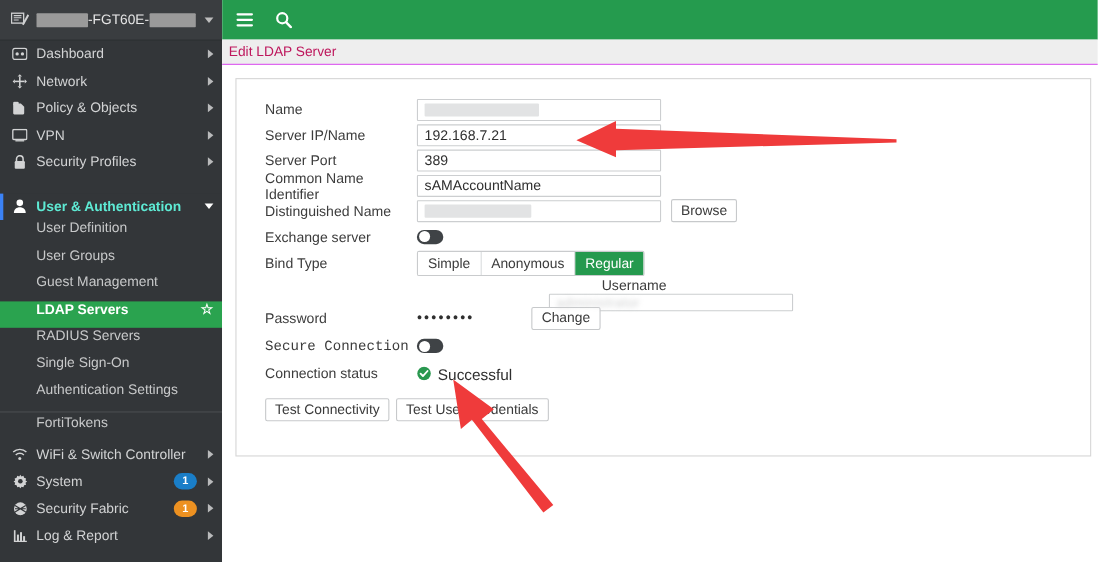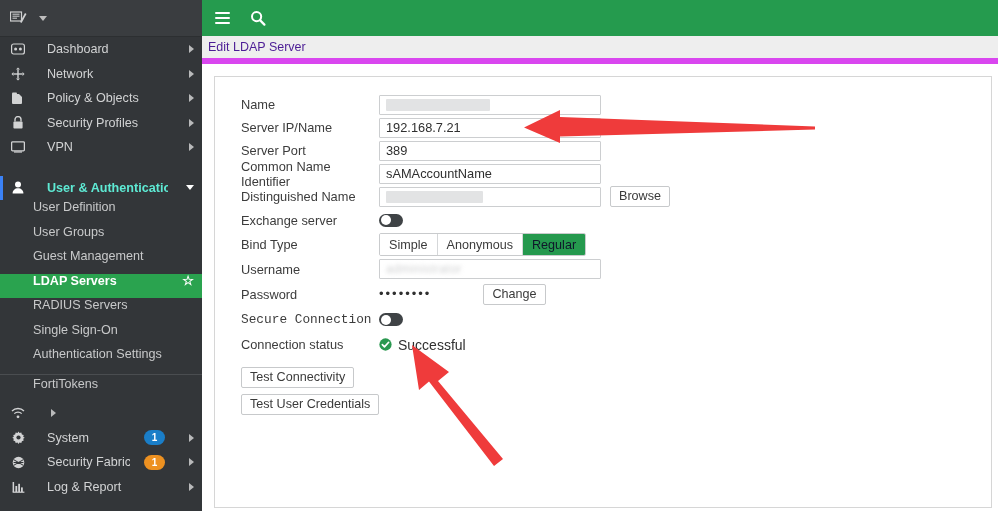--- a/index.html
+++ b/index.html
@@ -84,21 +84,20 @@
     height: 24.5px;
     display: flex;
     align-items: center;
     padding-left: 10px;
     padding-right: 8px;
     color: #d2d3d4;
     font-size: 12.6px;
     position: relative;
     cursor: pointer;
     white-space: nowrap;
-    gap: 14px;
   }
   .nav-item .ico {
     width: 16px;
     height: 14px;
     margin-right: 7px;
     flex: 0 0 16px;
     display: flex;
     align-items: center;
     justify-content: center;
     color: #d2d3d4;
@@ -200,36 +199,36 @@
     display: block;
     width: 15px;
     height: 2px;
     background: #ffffff;
     margin: 3px 0;
     border-radius: 1px;
   }
   .breadcrumb-bar {
     height: 22px;
     background: #eeeeee;
-    border-bottom: 6px solid #d946ef;
+    border-bottom: 1px solid #d946ef;
     display: flex;
     align-items: center;
     padding-left: 6px;
     font-size: 12.5px;
-    color: #4c1d95;
+    color: #be185d;
   }
   .content {
     flex: 1;
     padding: 12px 6px 6px 12px;
     background: #ffffff;
     overflow: hidden;
   }
   .panel {
     border: 1px solid #d6d6d6;
-    height: 432px;
+    height: 344px;
     background: #ffffff;
     padding: 16px 0 16px 0;
     box-sizing: border-box;
     position: relative;
   }
 
   
   .form {
     padding-left: 14px;
   }
@@ -323,21 +322,21 @@
     color: #3b3b3b;
     background: #ffffff;
     display: flex;
     align-items: center;
     border-right: 1px solid #d5d7d9;
     cursor: pointer;
   }
   .seg:last-child { border-right: none; }
   .seg.selected {
     background: #25994e;
-    color: #0f172a;
+    color: #ffffff;
   }
   .pw-dots {
     font-size: 13px;
     letter-spacing: 2px;
     color: #2f2f2f;
     line-height: 20px;
   }
   .status-ok {
     display: flex;
     align-items: center;
@@ -347,22 +346,22 @@
   .check-circle {
     width: 13px;
     height: 13px;
     margin-right: 6px;
     flex: 0 0 13px;
   }
   .test-btns {
     padding-left: 12px;
     margin-top: 10px;
     display: flex;
-    flex-direction: column;
-    align-items: flex-start;
+    flex-direction: row;
+    align-items: flex-end;
     gap: 6px;
   }
 
   
   .arrow-layer {
     position: absolute;
     left: 0;
     top: 0;
     width: 998px;
     height: 511px;
@@ -377,20 +376,25 @@
   <div class="sidebar">
 
     <div class="device-bar">
       <svg class="device-icon" viewBox="0 0 17 15">
         <rect x="0.5" y="1" width="11" height="9" fill="none" stroke="#cfd0d1" stroke-width="1.2"></rect>
         <line x1="2.5" y1="3.2" x2="9.5" y2="3.2" stroke="#cfd0d1" stroke-width="1"></line>
         <line x1="2.5" y1="5.2" x2="9.5" y2="5.2" stroke="#cfd0d1" stroke-width="1"></line>
         <line x1="2.5" y1="7.2" x2="7" y2="7.2" stroke="#cfd0d1" stroke-width="1"></line>
         <path d="M10 11 L15 2 L16.5 3 L11.5 12 Z" fill="#cfd0d1"></path>
       </svg>
+      <div class="device-name">
+        <span class="redact redact-a"></span>
+          <span>-FGT60E-</span>
+          <span class="redact redact-b"></span>
+      </div>
       <div class="caret-down"></div>
     </div>
 
     <div class="nav">
 
       <div class="nav-item">
         <span class="ico">
           <svg width="14" height="12" viewBox="0 0 14 12">
               <rect x="0.6" y="1" width="12.8" height="10" rx="2" fill="none" stroke="currentColor" stroke-width="1.2"></rect>
               <circle cx="4.6" cy="6" r="1.5" fill="currentColor"></circle>
@@ -419,37 +423,37 @@
               <path d="M2 2 h6 l3 3 v6 a1 1 0 0 1 -1 1 h-8 a1 1 0 0 1 -1 -1 v-8 a1 1 0 0 1 1 -1 z" fill="currentColor"></path>
               <rect x="1" y="0.5" width="5" height="3" rx="1" fill="currentColor"></rect>
             </svg>
         </span>
         <span class="lbl">Policy &amp; Objects</span>
         <span class="chev"></span>
       </div>
 
       <div class="nav-item">
         <span class="ico">
+          <svg width="14" height="12" viewBox="0 0 14 12">
+              <rect x="0.6" y="0.8" width="12.8" height="9" rx="1" fill="none" stroke="currentColor" stroke-width="1.3"></rect>
+              <rect x="3" y="10.4" width="8" height="1.2" fill="currentColor"></rect>
+            </svg>
+        </span>
+        <span class="lbl">VPN</span>
+        <span class="chev"></span>
+      </div>
+
+      <div class="nav-item">
+        <span class="ico">
           <svg width="12" height="13" viewBox="0 0 12 13">
               <path d="M3 5.5 V3.6 a3 3 0 0 1 6 0 V5.5" fill="none" stroke="currentColor" stroke-width="1.4"></path>
               <rect x="1.4" y="5.4" width="9.2" height="7" rx="1" fill="currentColor"></rect>
             </svg>
         </span>
         <span class="lbl">Security Profiles</span>
-        <span class="chev"></span>
-      </div>
-
-      <div class="nav-item">
-        <span class="ico">
-          <svg width="14" height="12" viewBox="0 0 14 12">
-              <rect x="0.6" y="0.8" width="12.8" height="9" rx="1" fill="none" stroke="currentColor" stroke-width="1.3"></rect>
-              <rect x="3" y="10.4" width="8" height="1.2" fill="currentColor"></rect>
-            </svg>
-        </span>
-        <span class="lbl">VPN</span>
         <span class="chev"></span>
       </div>
 
       <div class="nav-item expanded">
         <span class="ico">
           <svg width="12" height="13" viewBox="0 0 12 13">
               <circle cx="6" cy="3.4" r="3" fill="currentColor"></circle>
               <path d="M0.6 12.6 c0 -3.4 2.4 -5.3 5.4 -5.3 s5.4 1.9 5.4 5.3 z" fill="currentColor"></path>
             </svg>
         </span>
@@ -487,20 +491,21 @@
       </div>
 
       <div class="nav-item">
         <span class="ico">
           <svg width="14" height="12" viewBox="0 0 14 12">
               <path d="M1 4 a8.5 8.5 0 0 1 12 0" fill="none" stroke="currentColor" stroke-width="1.3"></path>
               <path d="M3.3 6.6 a5.2 5.2 0 0 1 7.4 0" fill="none" stroke="currentColor" stroke-width="1.3"></path>
               <circle cx="7" cy="9.8" r="1.4" fill="currentColor"></circle>
             </svg>
         </span>
+        <span class="lbl">WiFi &amp; Switch Controller</span>
         <span class="chev"></span>
       </div>
 
       <div class="nav-item">
         <span class="ico">
           <svg width="13" height="13" viewBox="0 0 13 13">
               <path d="M6.5 0.6 l1 1.5 1.8 -0.5 0.6 1.8 1.8 0.6 -0.5 1.8 1.5 1 -1.5 1 0.5 1.8 -1.8 0.6 -0.6 1.8 -1.8 -0.5 -1 1.5 -1 -1.5 -1.8 0.5 -0.6 -1.8 -1.8 -0.6 0.5 -1.8 -1.5 -1 1.5 -1 -0.5 -1.8 1.8 -0.6 0.6 -1.8 1.8 0.5 z" fill="currentColor"></path>
               <circle cx="6.5" cy="6.5" r="2.1" fill="#333639"></circle>
             </svg>
         </span>
@@ -603,21 +608,21 @@
 
           <div class="form-row" style="height:25px;">
             <div class="form-label">Bind Type</div>
             <div class="segmented">
               <div class="seg">Simple</div>
               <div class="seg">Anonymous</div>
               <div class="seg selected">Regular</div>
             </div>
           </div>
 
-          <div class="form-row" style="height:24px;">
+          <div class="form-row" style="height:24px;flex-direction:column;">
             <div class="form-label">Username</div>
             <div class="field">
               <span class="field-blur">administrator</span>
             </div>
           </div>
 
           <div class="form-row" style="height:26px;">
             <div class="form-label">Password</div>
             <span class="pw-dots">••••••••</span>
             <button class="btn btn-change">Change</button>

